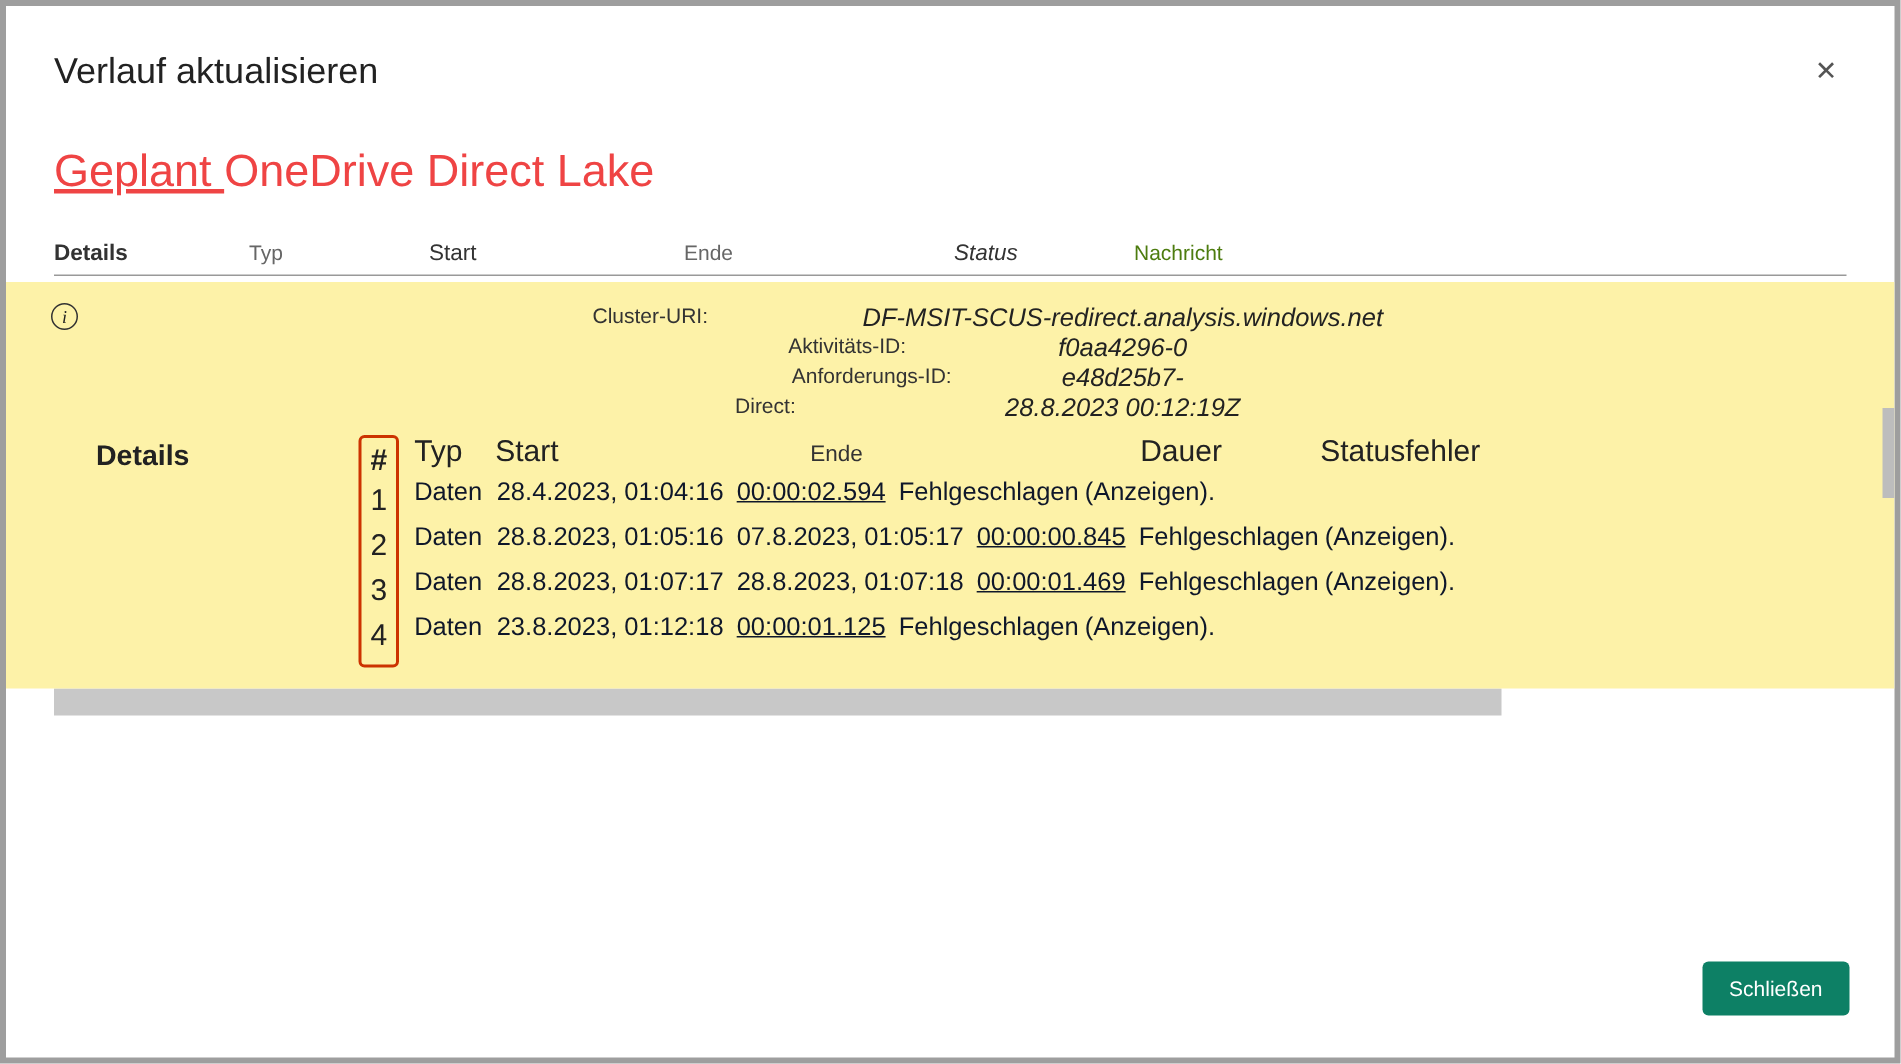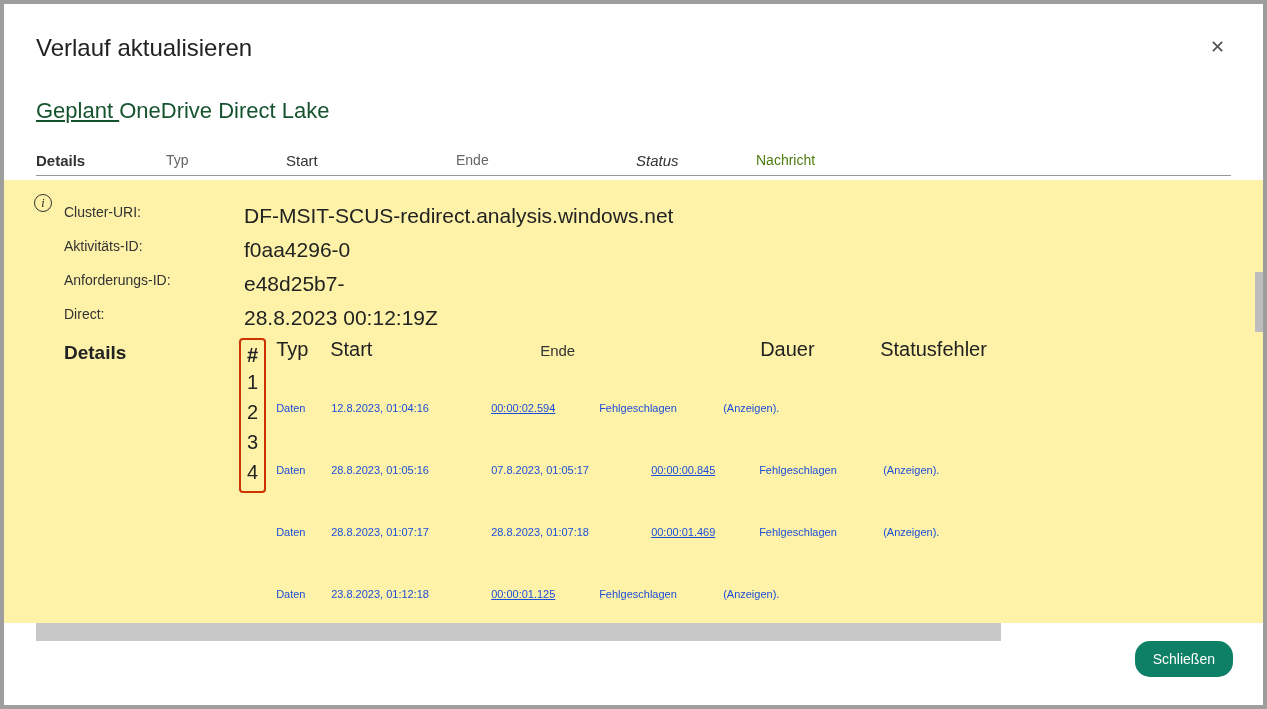--- a/index.html
+++ b/index.html
@@ -41,22 +41,22 @@
       font-weight: 400;
       color: #555;
       background: none;
       border: none;
       cursor: pointer;
       line-height: 1;
       padding: 6px;
     }
     .page-title {
       margin-top: 36px;
-      font-size: 22px;
-      color: #14532d;
+      font-size: 30px;
+      color: #ef4444;
     }
     .page-title .link {
       text-decoration: underline;
     }
     .cols-header {
       display: flex;
       margin-top: 28px;
       border-bottom: 1px solid #999;
       padding-bottom: 6px;
       font-size: 15px;
@@ -95,30 +95,31 @@
       font-style: italic;
       font-family: Georgia, serif;
     }
     .err-msg {
       font-size: 17px;
       text-align: justify;
       white-space: nowrap;
     }
     .meta-row {
       display: flex;
-      margin-top: 10px;
       font-size: 16px;
+      justify-content: center;
     }
     .meta-label {
       width: 180px;
       font-size: 14px;
       color: #333;
     }
     .meta-value {
-      font-size: 21px;
+      font-size: 17px;
+      font-style: italic;
     }
     .attempts-wrap {
       display: flex;
       margin-top: 8px;
       align-items: flex-start;
     }
     .attempts-details-label {
       width: 175px;
       font-weight: 700;
       font-size: 19px;
@@ -144,25 +145,24 @@
       font-size: 20px;
       align-items: baseline;
     }
     .atable-head .a1 { width: 54px; }
     .atable-head .a2 { width: 210px; }
     .atable-head .a3 { width: 220px; font-size: 15px; color:#333;}
     .atable-head .a4 { width: 120px; }
     .atable-head .a5 { }
     .atable-row {
       display: flex;
-      font-size: 11px;
-      color: #1d4ed8;
+      font-size: 17px;
+      color: #0f172a;
       line-height: 30px;
       white-space: nowrap;
-      margin-top: 32px;
     }
     .atable-row .r1 { width: 55px; }
     .atable-row .r2 { width: 160px; }
     .atable-row .r3 { width: 160px; }
     .atable-row .r4 { width: 108px; text-decoration: underline; }
     .atable-row .r5 { width: 124px; }
     .atable-row .r6 { }
     .scroll-remnant-v {
       position: absolute;
       right: 0;
@@ -179,21 +179,21 @@
     }
     .footer {
       position: absolute;
       right: 30px;
       bottom: 28px;
     }
     .close-button {
       background: #0d8065;
       color: #ffffff;
       border: none;
-      border-radius: 15px;
+      border-radius: 4px;
       font-size: 14px;
       padding: 10px 18px;
       cursor: pointer;
     }
   </style>
 </head>
 <body>
 
 <div class="dialog">
   <div class="dialog-header">
@@ -249,21 +249,21 @@
         <div class="atable-head">
           <div class="a1">Typ</div>
           <div class="a2">Start</div>
           <div class="a3">Ende</div>
           <div class="a4">Dauer</div>
           <div class="a5">Statusfehler</div>
         </div>
 
         <div class="atable-row">
           <div class="r1">Daten</div>
-          <div class="r3">12.8.2023, 01:04:16</div>
+          <div class="r3">28.4.2023, 01:04:16</div>
           <div class="r4">00:00:02.594</div>
           <div class="r5">Fehlgeschlagen</div>
           <div class="r6">(Anzeigen).</div>
         </div>
         <div class="atable-row">
           <div class="r1">Daten</div>
           <div class="r2">28.8.2023, 01:05:16</div>
           <div class="r3">07.8.2023, 01:05:17</div>
           <div class="r4">00:00:00.845</div>
           <div class="r5">Fehlgeschlagen</div>

